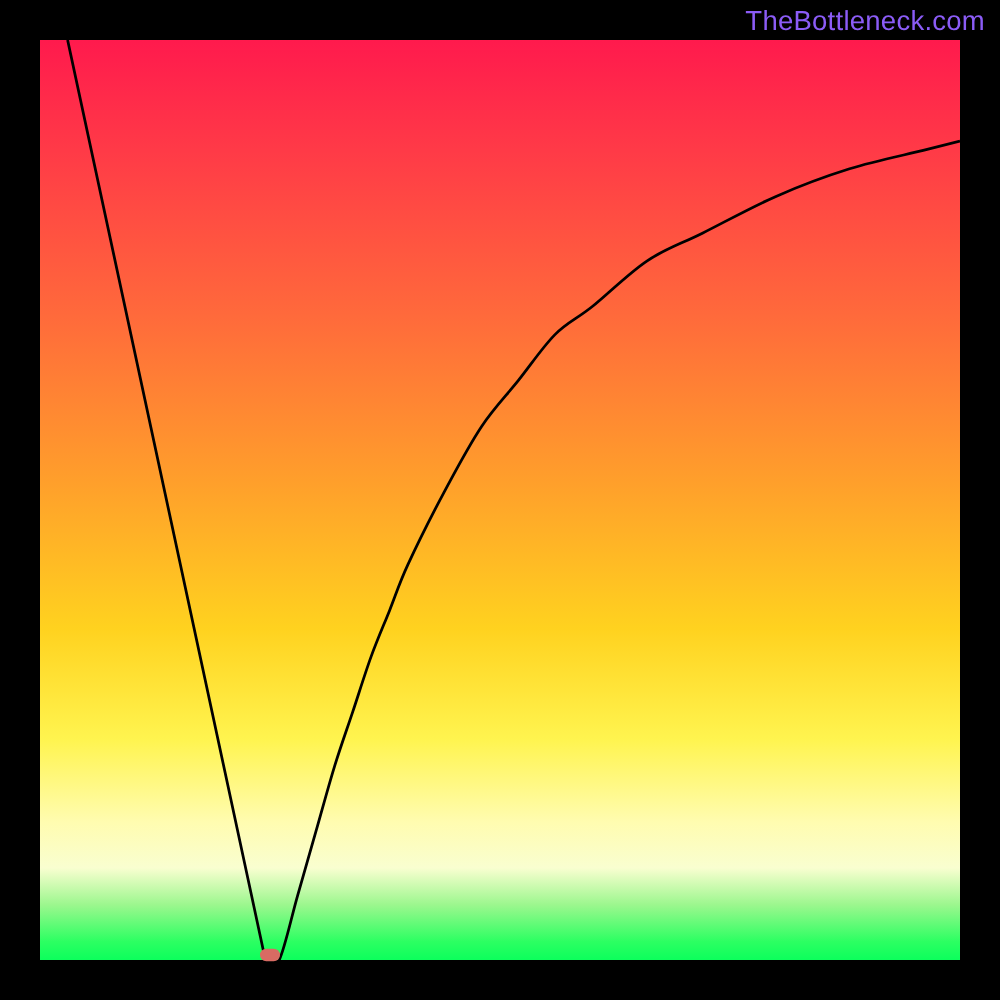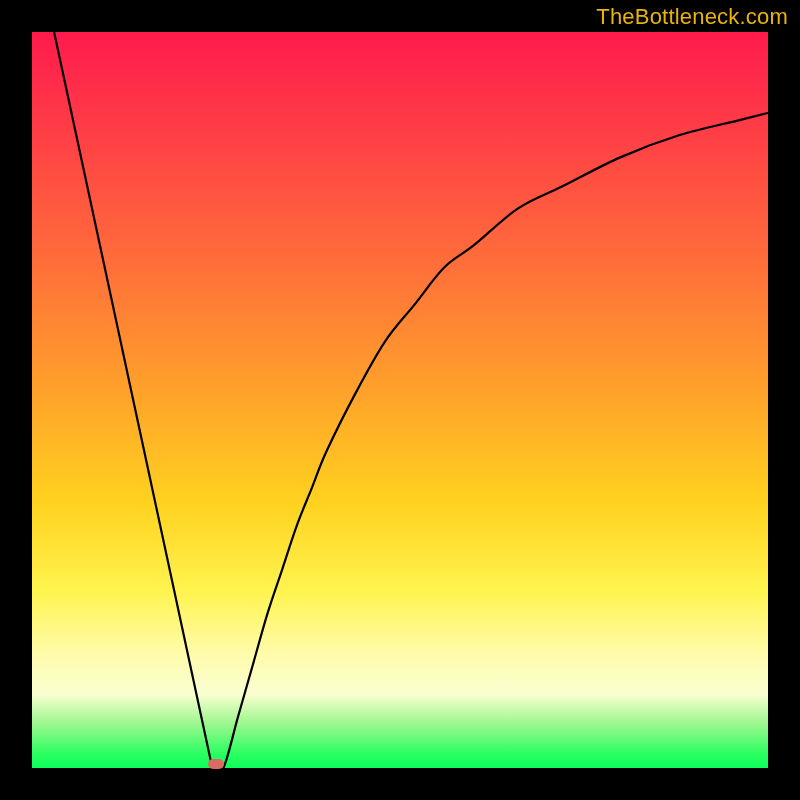--- a/index.html
+++ b/index.html
@@ -36,21 +36,21 @@
       #f9fed0 90%,
       #9cf78e 94%,
       #2cff62 98%,
       #0cff5c 100%
     );
   }
   .watermark {
     position: absolute;
     top: 4px;
     right: 12px;
-    color: #eab308;
+    color: #8b5cf6;
     font-size: 22px;
     font-weight: 500;
     letter-spacing: 0.2px;
     user-select: none;
   }
   svg.curve {
     position: absolute;
     left: 0;
     top: 0;
     width: 736px;

